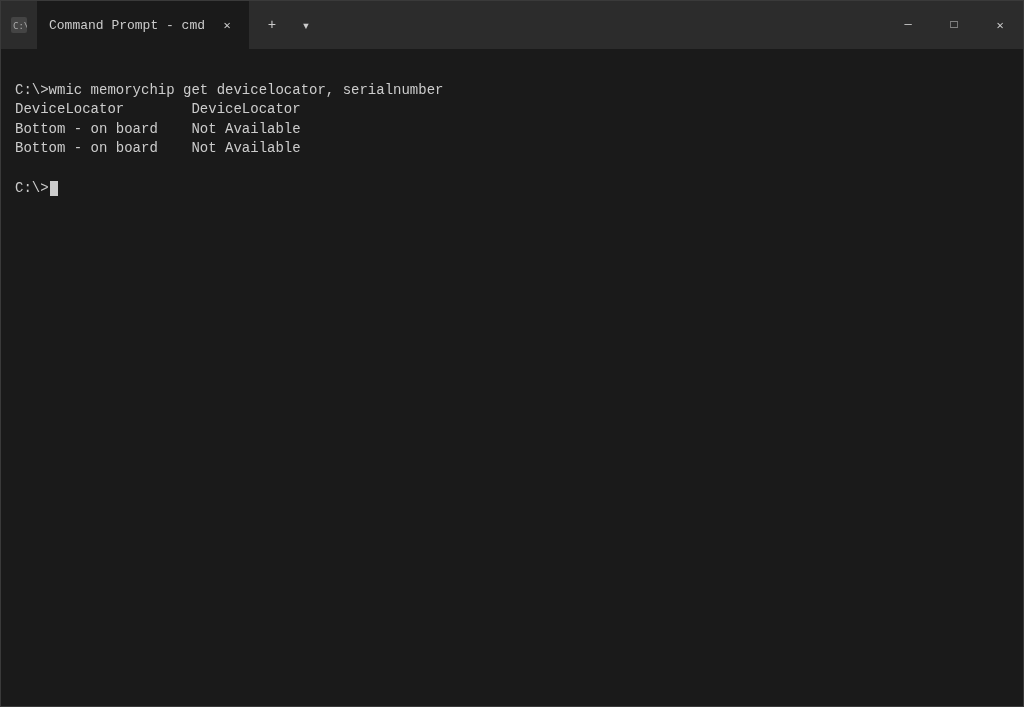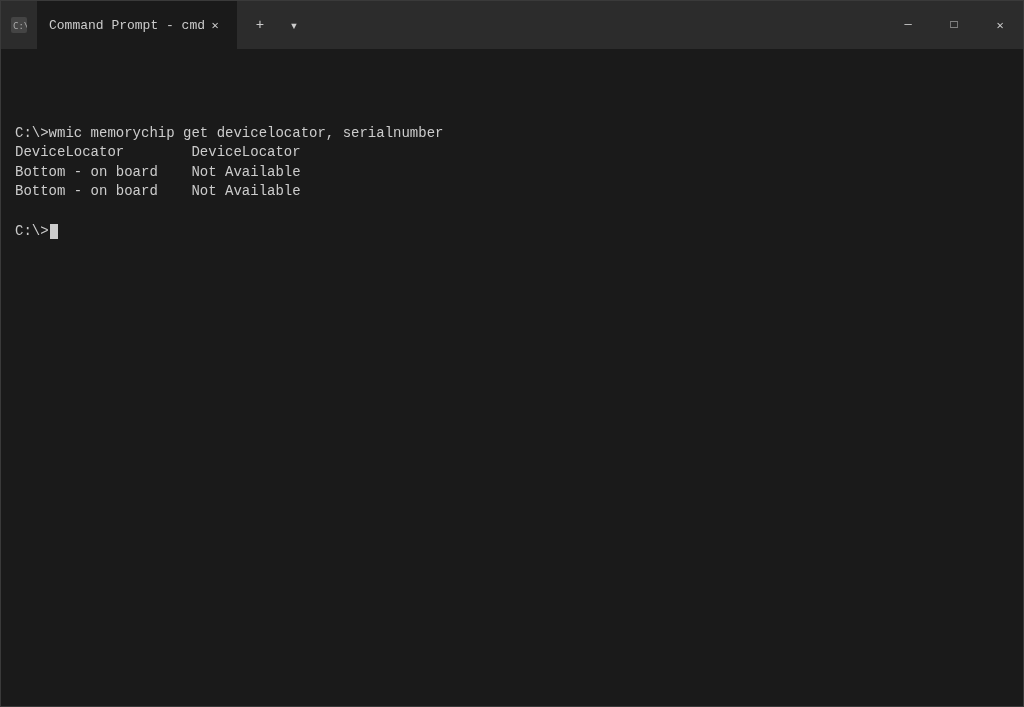--- a/index.html
+++ b/index.html
@@ -61,21 +61,21 @@
     }
 
     .tab {
       display: flex;
       align-items: center;
       padding: 0 12px;
       background: #1a1a1a;
       color: #cccccc;
       font-size: 13px;
       height: 100%;
-      gap: 0;
+      gap: 12px;
       min-width: 160px;
     }
 
     .tab-title {
       flex: 1;
       white-space: nowrap;
     }
 
     .tab-close {
       width: 20px;
@@ -127,21 +127,20 @@
 
     .terminal-body {
       flex: 1;
       background: #1a1a1a;
       color: #cccccc;
       padding: 12px 14px;
       font-size: 14px;
       line-height: 1.4;
       overflow-y: auto;
       font-family: 'Consolas', 'Courier New', monospace;
-      margin-top: 43px;
     }
 
     .terminal-line {
       white-space: pre;
       display: block;
     }
 
     .cursor-line {
       display: flex;
       align-items: center;

